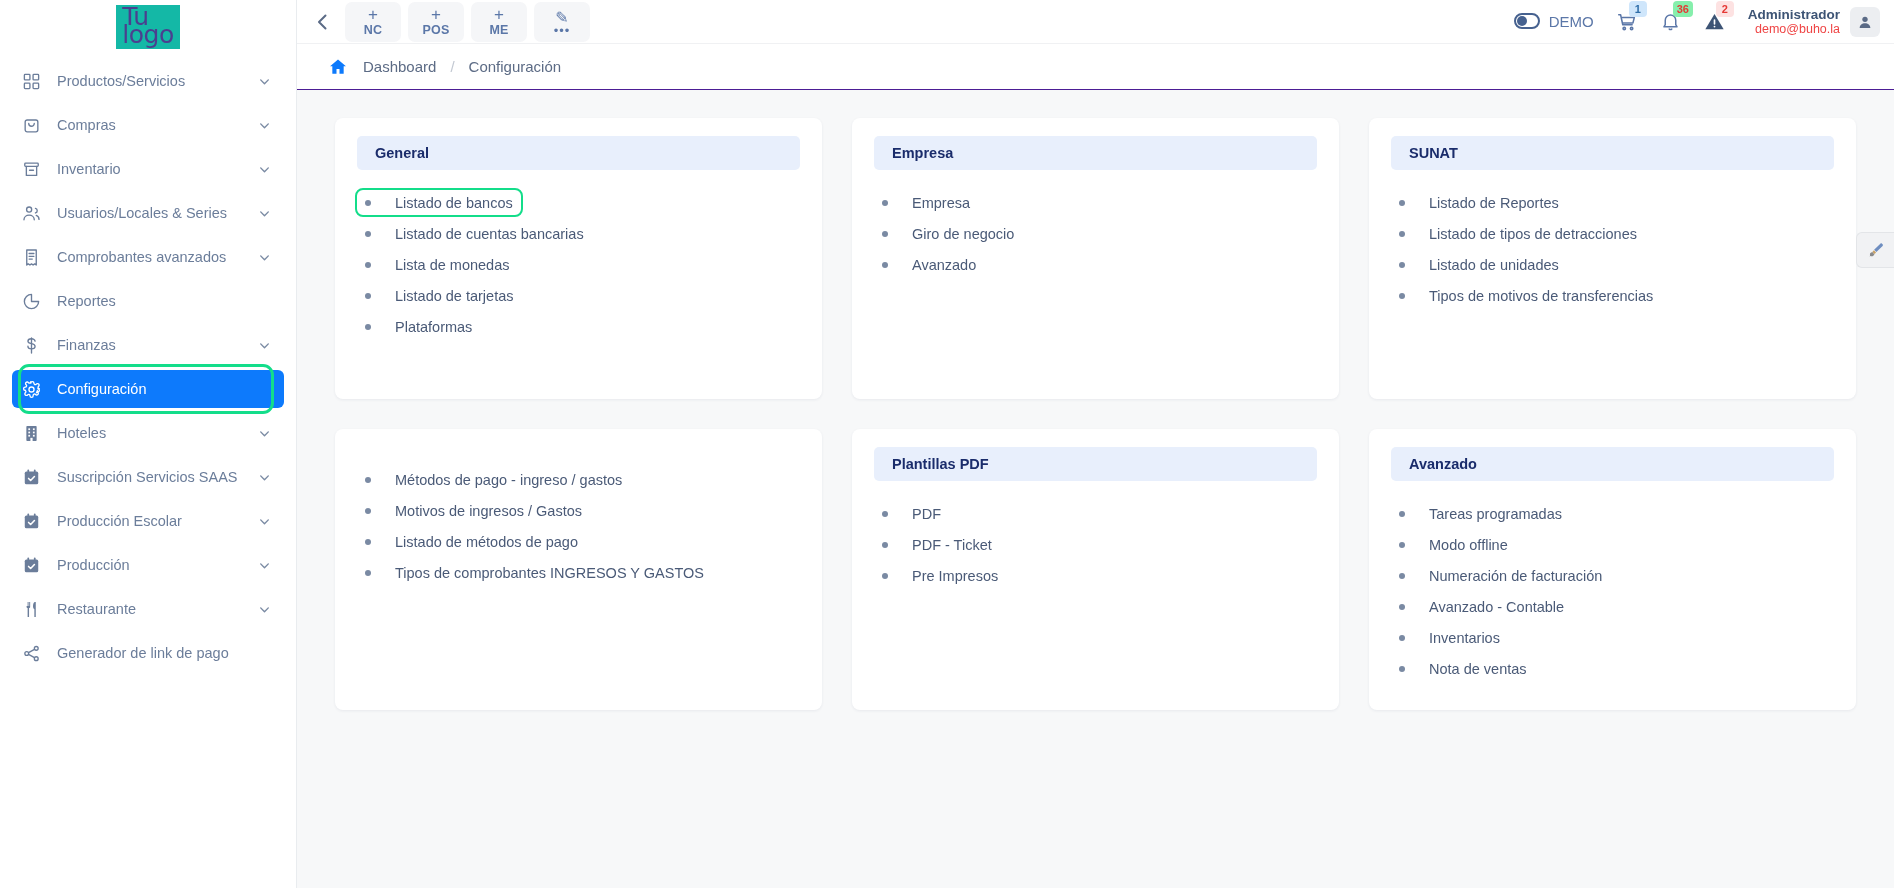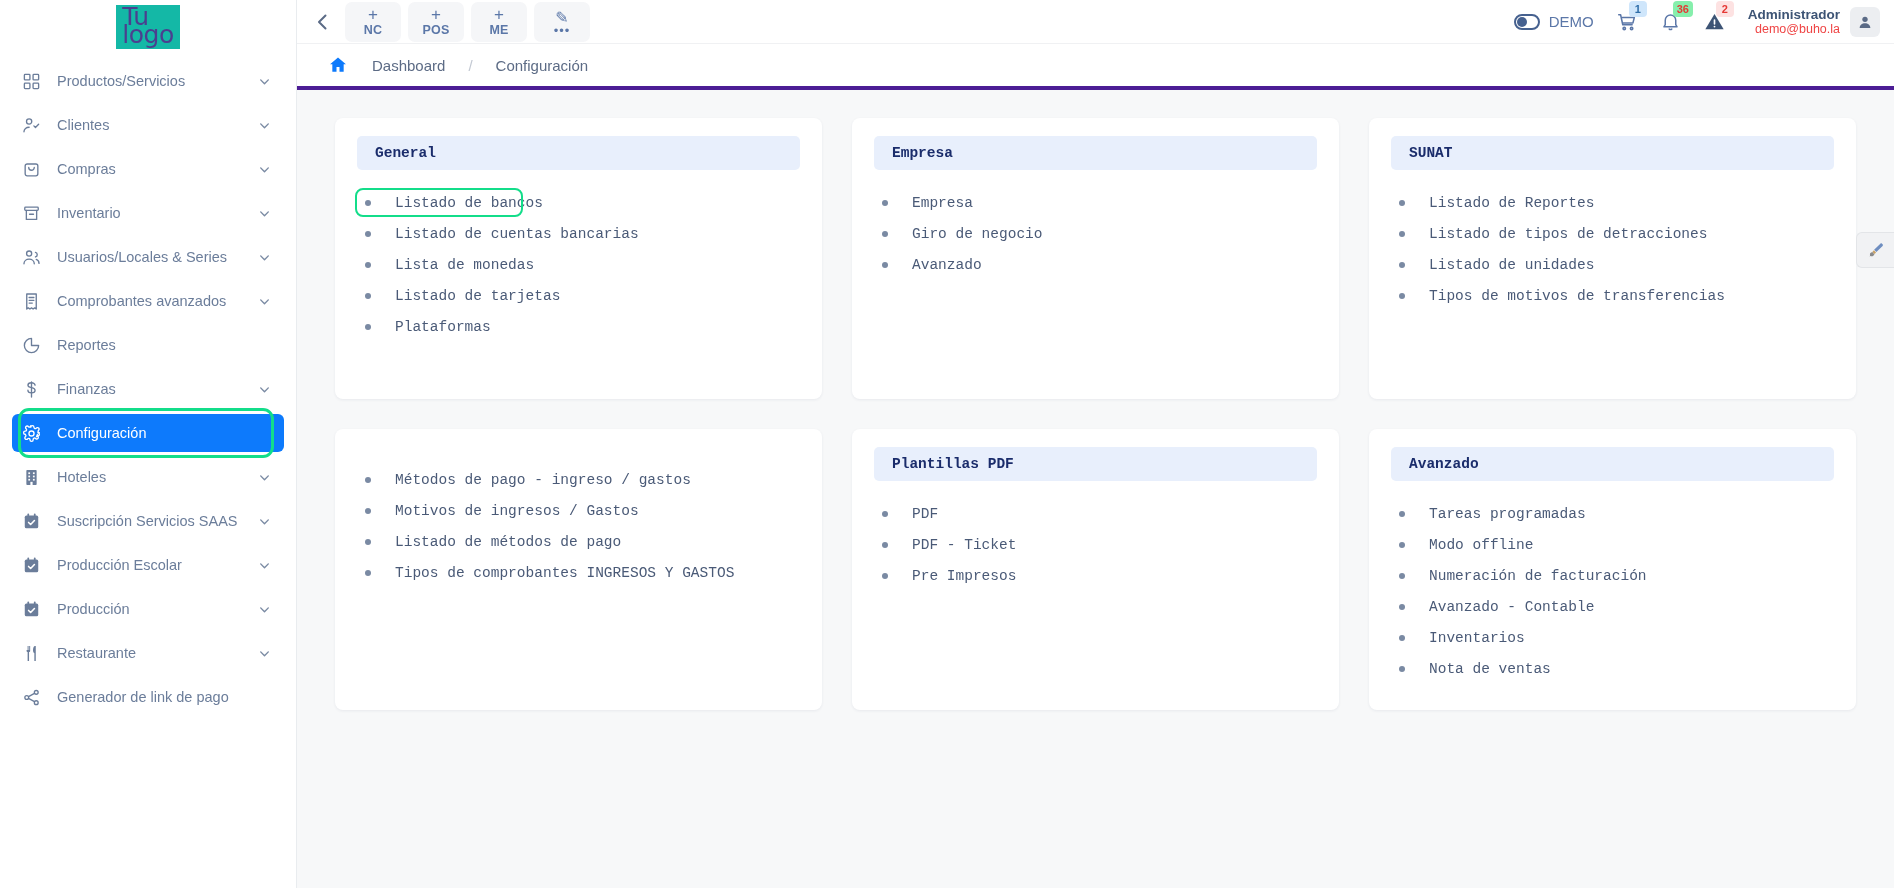--- a/index.html
+++ b/index.html
@@ -85,21 +85,21 @@
     display: flex; flex-direction: column; align-items: center; justify-content: center;
     color: #5b77a8; cursor: pointer;
     line-height: 1;
   }
   .tb-btn .plus { font-size: 17px; font-weight: 400; margin-bottom: 1px; color: #5b77a8; }
   .tb-btn .code { font-size: 12.5px; font-weight: bold; letter-spacing: .2px; }
   .tb-btn.edit .pen { font-size: 16px; margin-bottom: 2px; }
   .tb-btn.edit .dots { font-size: 13px; letter-spacing: 1px; line-height: 6px; }
 
   .tb-right { margin-left: auto; display: flex; align-items: center; gap: 22px; }
-  .demo-toggle { display: flex; align-items: center; gap: 9px; color: #5b77a8; font-size: 15px; cursor: pointer; }
+  .demo-toggle { display: flex; gap: 9px; color: #5b77a8; font-size: 15px; cursor: pointer; }
   .toggle-pill {
     width: 26px; height: 16px; border-radius: 9px; border: 2px solid #46618f;
     position: relative; display: inline-block;
   }
   .toggle-pill::after {
     content: ""; position: absolute; left: 1px; top: 1px;
     width: 10px; height: 10px; border-radius: 50%; background: #46618f;
   }
   .icon-badge { position: relative; cursor: pointer; color: #5b77a8; display: flex; align-items: center; }
   .badge {
@@ -118,30 +118,30 @@
   .user-mail { font-size: 12.5px; color: #ef4444; }
   .avatar {
     width: 30px; height: 30px; border-radius: 6px; background: #eceef1;
     display: flex; align-items: center; justify-content: center; color: #5b6b86;
   }
 
   
   .crumbbar {
     height: 46px; flex: 0 0 46px; background: #ffffff;
     display: flex; align-items: center; padding: 0 0 0 30px;
-    gap: 23px; border-bottom: 4px solid #4c1d95;
+    gap: 14px; border-bottom: 1px solid #4c1d95;
   }
   .home-ico { color: #0d7afc; display: flex; align-items: center; cursor: pointer; }
   .crumb { font-size: 15px; color: #5c6b85; cursor: pointer; }
   .crumb.sep { color: #c2c8d2; cursor: default; }
   .crumb.cur { color: #5c6b85; }
 
   
   .content { flex: 1 1 auto; padding: 28px 38px 0 38px; overflow: hidden; position: relative; }
-  .grid { display: grid; grid-template-columns: repeat(3, 1fr); gap: 30px 30px; font-family: Liberation Mono, monospace; }
+  .grid { display: grid; grid-template-columns: repeat(3, 1fr); gap: 30px 30px; }
   .card {
     background: #ffffff; border-radius: 8px;
     box-shadow: 0 1px 3px rgba(22,40,80,.07);
     padding: 18px 22px 22px 22px;
     min-height: 281px;
     position: relative;
   }
   .card-head {
     background: #e8effc; border-radius: 5px;
     padding: 9px 18px;
@@ -192,37 +192,20 @@
           <div class="nav-item">
             <span class="ico">
               <svg width="19" height="19" viewBox="0 0 24 24" fill="none" stroke="currentColor" stroke-width="1.7" stroke-linecap="round" stroke-linejoin="round">
                 <rect x="3" y="3" width="7" height="7" rx="1"></rect>
                 <rect x="14" y="3" width="7" height="7" rx="1"></rect>
                 <rect x="3" y="14" width="7" height="7" rx="1"></rect>
                 <rect x="14" y="14" width="7" height="7" rx="1"></rect>
               </svg>
             </span>
             <span class="lbl">Productos/Servicios</span>
-            <span class="chev">
-              <svg width="13" height="13" viewBox="0 0 24 24" fill="none" stroke="currentColor" stroke-width="2.6" stroke-linecap="round" stroke-linejoin="round">
-                <path d="M5 9l7 7 7-7"></path>
-              </svg>
-            </span>
-          </div>
-        </div>
-        <div class="nav-wrap-rel">
-          <div class="nav-item">
-            <span class="ico">
-              <svg width="19" height="19" viewBox="0 0 24 24" fill="none" stroke="currentColor" stroke-width="1.7" stroke-linecap="round" stroke-linejoin="round">
-                <circle cx="9" cy="7" r="3.3"></circle>
-                <path d="M2.5 20c0-3.6 2.9-5.8 6.5-5.8"></path>
-                <path d="M15 12.5l2 2 4-4"></path>
-              </svg>
-            </span>
-            <span class="lbl">Clientes</span>
             <span class="chev">
               <svg width="13" height="13" viewBox="0 0 24 24" fill="none" stroke="currentColor" stroke-width="2.6" stroke-linecap="round" stroke-linejoin="round">
                 <path d="M5 9l7 7 7-7"></path>
               </svg>
             </span>
           </div>
         </div>
         <div class="nav-wrap-rel">
           <div class="nav-item">
             <span class="ico">

